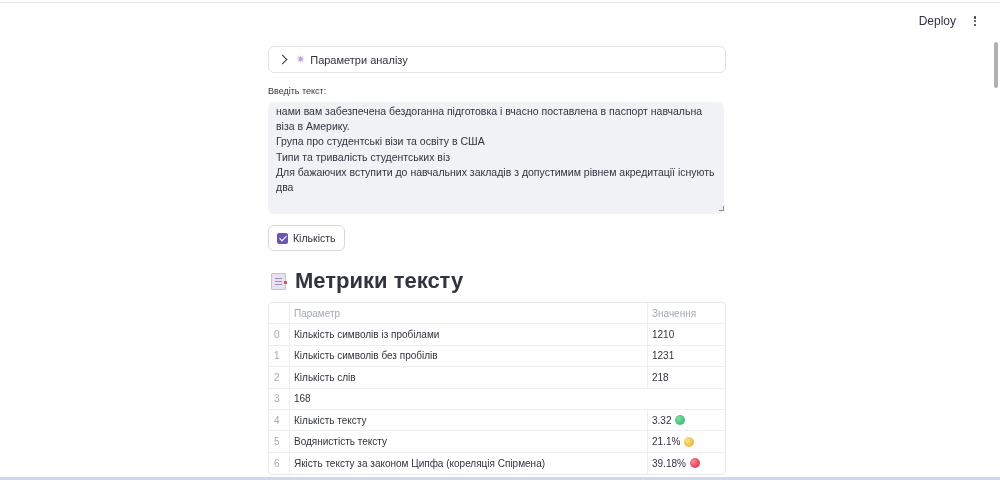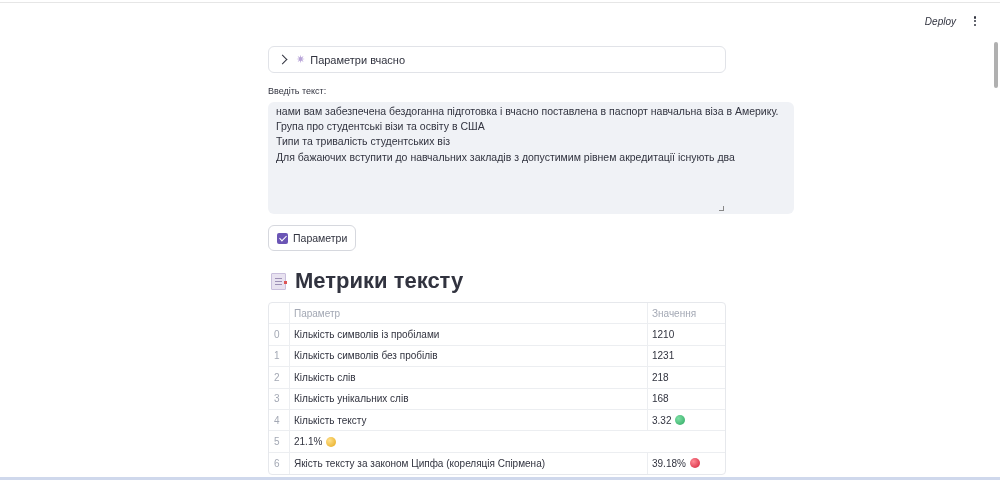--- a/index.html
+++ b/index.html
@@ -2,36 +2,36 @@
 <html><head>
 <meta charset="utf-8">
 <style>
   * { box-sizing: border-box; margin: 0; padding: 0; }
   html, body { width: 1000px; height: 480px; overflow: hidden; background: #ffffff; }
   body { font-family: "Liberation Sans", "DejaVu Sans", sans-serif; color: #31333f; position: relative; }
 
   .topline { position: absolute; top: 0; left: 0; width: 1000px; height: 3px; border-bottom: 1px solid #e6e6e6; }
 
   .header-right { position: absolute; top: 14px; right: 20px; display: flex; align-items: center; gap: 14px; }
-  .deploy { font-size: 10px; color: #31333f; cursor: pointer; font-style: italic; }
+  .deploy { font-size: 12px; color: #31333f; cursor: pointer; }
   .kebab { width: 10px; height: 14px; display: flex; flex-direction: column; align-items: center; justify-content: space-between; padding: 2px 0; cursor: pointer; }
   .kebab span { width: 2.5px; height: 2.5px; background: #31333f; border-radius: 50%; display: block; }
 
   .scrollbar-track { position: absolute; right: 0; top: 40px; width: 8px; height: 435px; }
   .scrollbar-thumb { position: absolute; right: 2px; top: 42px; width: 4px; height: 46px; background: #b0b0b0; border-radius: 2px; }
 
   .main { position: absolute; left: 268px; top: 46px; width: 458px; }
 
   .expander { height: 27px; border: 1px solid #e1e3e8; border-radius: 6px; display: flex; align-items: center; padding-left: 10px; cursor: pointer; }
   .chev { width: 7px; height: 7px; border-right: 1.6px solid #31333f; border-top: 1.6px solid #31333f; transform: rotate(45deg); margin-right: 10px; margin-left: 0; }
   .gear { font-size: 11px; color: #b8a4d8; margin-right: 5px; line-height: 1; }
   .exp-label { font-size: 11px; color: #31333f; }
 
   .ta-label { margin-top: 13px; font-size: 9px; color: #31333f; }
-  .textarea { margin-top: 6px; width: 526px; height: 112px; background: #f0f2f6; border-radius: 6px; padding: 2px 8px; font-size: 10.5px; line-height: 15.2px; color: #31333f; position: relative; white-space: pre-wrap; border: none; resize: none; overflow: hidden; font-family: "Liberation Sans", "DejaVu Sans", sans-serif; }
+  .textarea { margin-top: 6px; width: 456px; height: 112px; background: #f0f2f6; border-radius: 6px; padding: 2px 8px; font-size: 10.5px; line-height: 15.2px; color: #31333f; position: relative; white-space: pre-wrap; border: none; resize: none; overflow: hidden; font-family: "Liberation Sans", "DejaVu Sans", sans-serif; }
   .resize-grip { position: absolute; right: 2px; bottom: 2px; width: 5px; height: 5px; border-right: 1px solid #888; border-bottom: 1px solid #888; }
 
   .check-btn { margin-top: 11px; display: inline-flex; align-items: center; height: 26px; padding: 0 8px; border: 1px solid #d6d8de; border-radius: 6px; cursor: pointer; background: #fff; }
   .checkbox { width: 11px; height: 11px; background: #6b55b5; border-radius: 2px; margin-right: 5px; position: relative; }
   .checkbox::after { content: ""; position: absolute; left: 3.5px; top: 1px; width: 3px; height: 6px; border-right: 1.5px solid #fff; border-bottom: 1.5px solid #fff; transform: rotate(45deg); }
   .check-label { font-size: 10.5px; color: #31333f; }
 
   .section-title { margin-top: 18px; display: flex; align-items: center; height: 24px; }
   .doc-icon { width: 15px; height: 17px; background: #e8e2f0; border: 1px solid #c9bfdc; border-radius: 1px; margin-right: 9px; margin-left: 3px; position: relative; }
   .doc-icon::before { content: ""; position: absolute; left: 3px; top: 4px; width: 7px; height: 1px; background: #9c8fb5; box-shadow: 0 3px 0 #9c8fb5, 0 6px 0 #9c8fb5; }
@@ -64,35 +64,35 @@
 </div>
 
 <div class="scrollbar-track"></div>
 <div class="scrollbar-thumb"></div>
 
 <div class="main">
 
   <div class="expander">
     <span class="chev"></span>
     <span class="gear">✷</span>
-    <span class="exp-label">Параметри вчасно</span>
+    <span class="exp-label">Параметри аналізу</span>
   </div>
 
   <div class="ta-label">Введіть текст:</div>
   <div class="textarea">нами вам забезпечена бездоганна підготовка і вчасно поставлена в паспорт навчальна віза в Америку.
 Група про студентські візи та освіту в США
 Типи та тривалість студентських віз
 Для бажаючих вступити до навчальних закладів з допустимим рівнем акредитації існують два</div>
   <div style="position:relative;width:458px;height:0;">
     <span class="resize-grip" style="bottom:3px;"></span>
   </div>
 
   <div class="check-btn">
     <span class="checkbox"></span>
-    <span class="check-label">Параметри</span>
+    <span class="check-label">Кількість</span>
   </div>
 
   <div class="section-title">
     <span class="doc-icon"></span>
     <span class="title-text">Метрики тексту</span>
   </div>
 
   <div class="table">
     <div class="row head">
       <div class="c-idx"></div>
@@ -115,35 +115,35 @@
     </div>
     <div class="row">
       <div class="c-idx">2</div>
       <div class="c-param">Кількість слів</div>
       <div class="c-val">
           <span>218</span>
         </div>
     </div>
     <div class="row">
       <div class="c-idx">3</div>
-      <div class="c-param">Кількість унікальних слів</div>
       <div class="c-val">
           <span>168</span>
         </div>
     </div>
     <div class="row">
       <div class="c-idx">4</div>
       <div class="c-param">Кількість тексту</div>
       <div class="c-val">
           <span>3.32</span>
           <span class="dot" style="background: radial-gradient(circle at 35% 35%, #7ee0a5, #2fa862);"></span>
         </div>
     </div>
     <div class="row">
       <div class="c-idx">5</div>
+      <div class="c-param">Водянистість тексту</div>
       <div class="c-val">
           <span>21.1%</span>
           <span class="dot" style="background: radial-gradient(circle at 35% 35%, #ffe08a, #e6a91c);"></span>
         </div>
     </div>
     <div class="row">
       <div class="c-idx">6</div>
       <div class="c-param">Якість тексту за законом Ципфа (кореляція Спірмена)</div>
       <div class="c-val">
           <span>39.18%</span>

